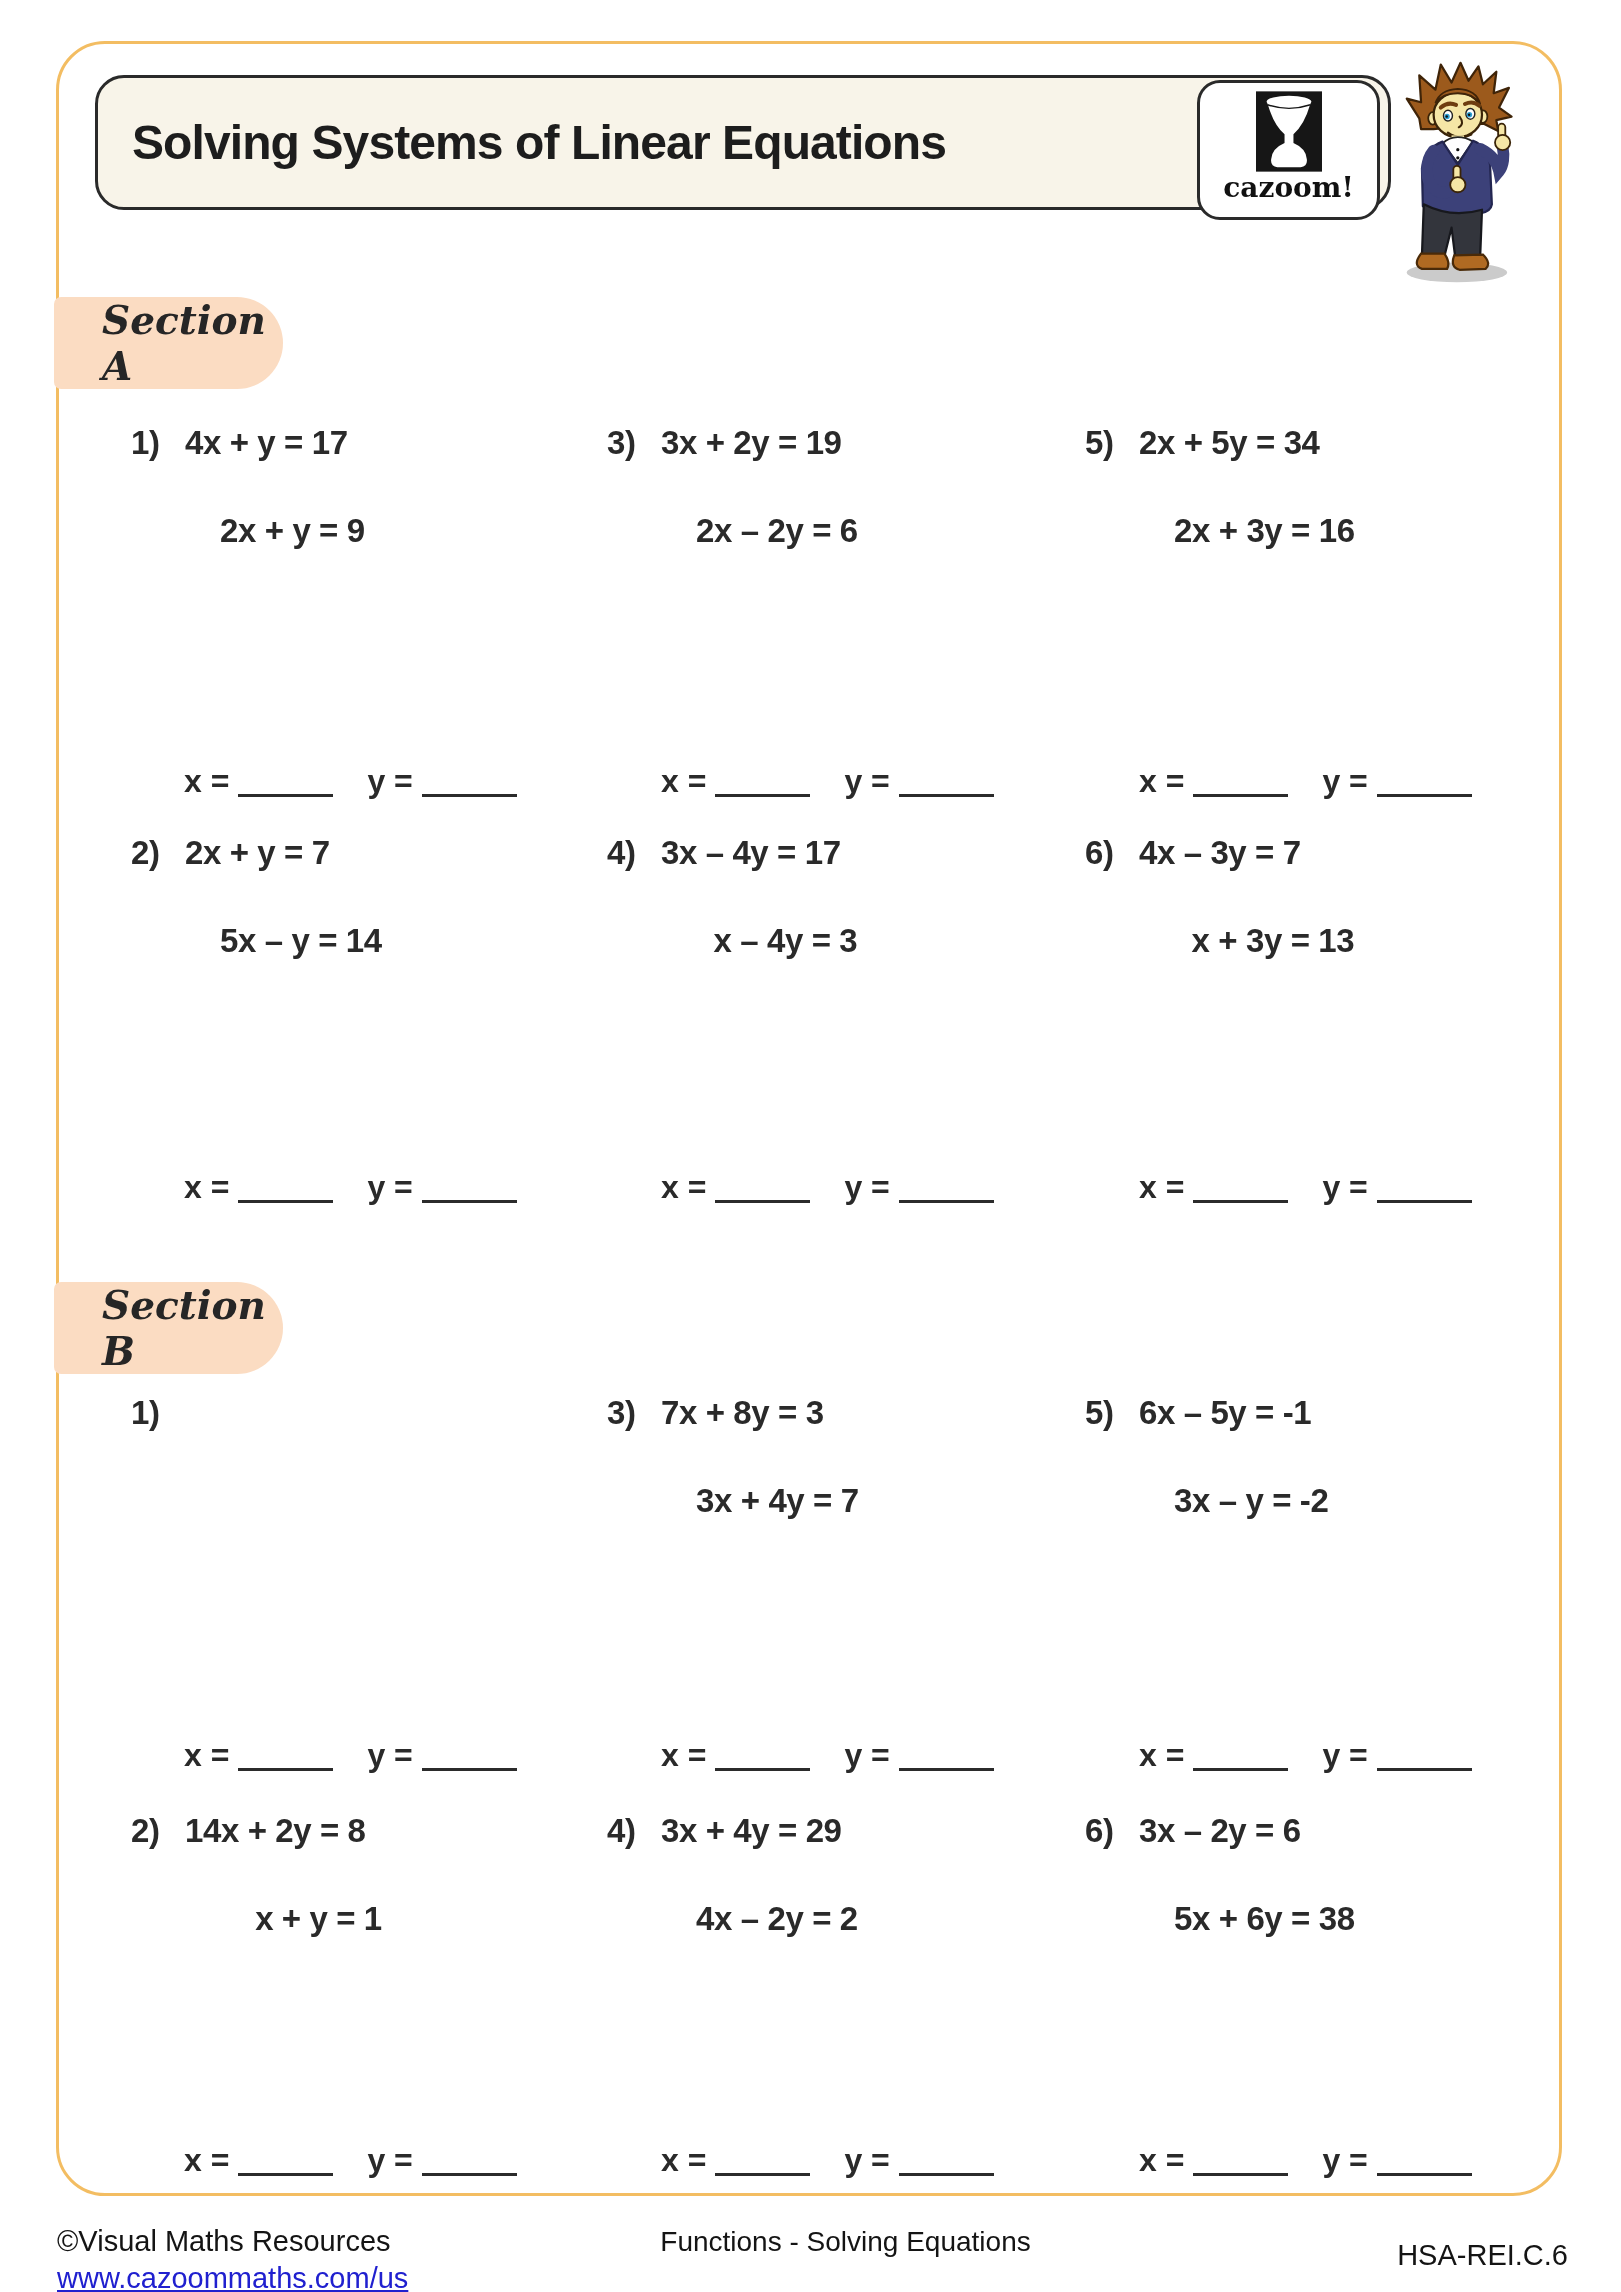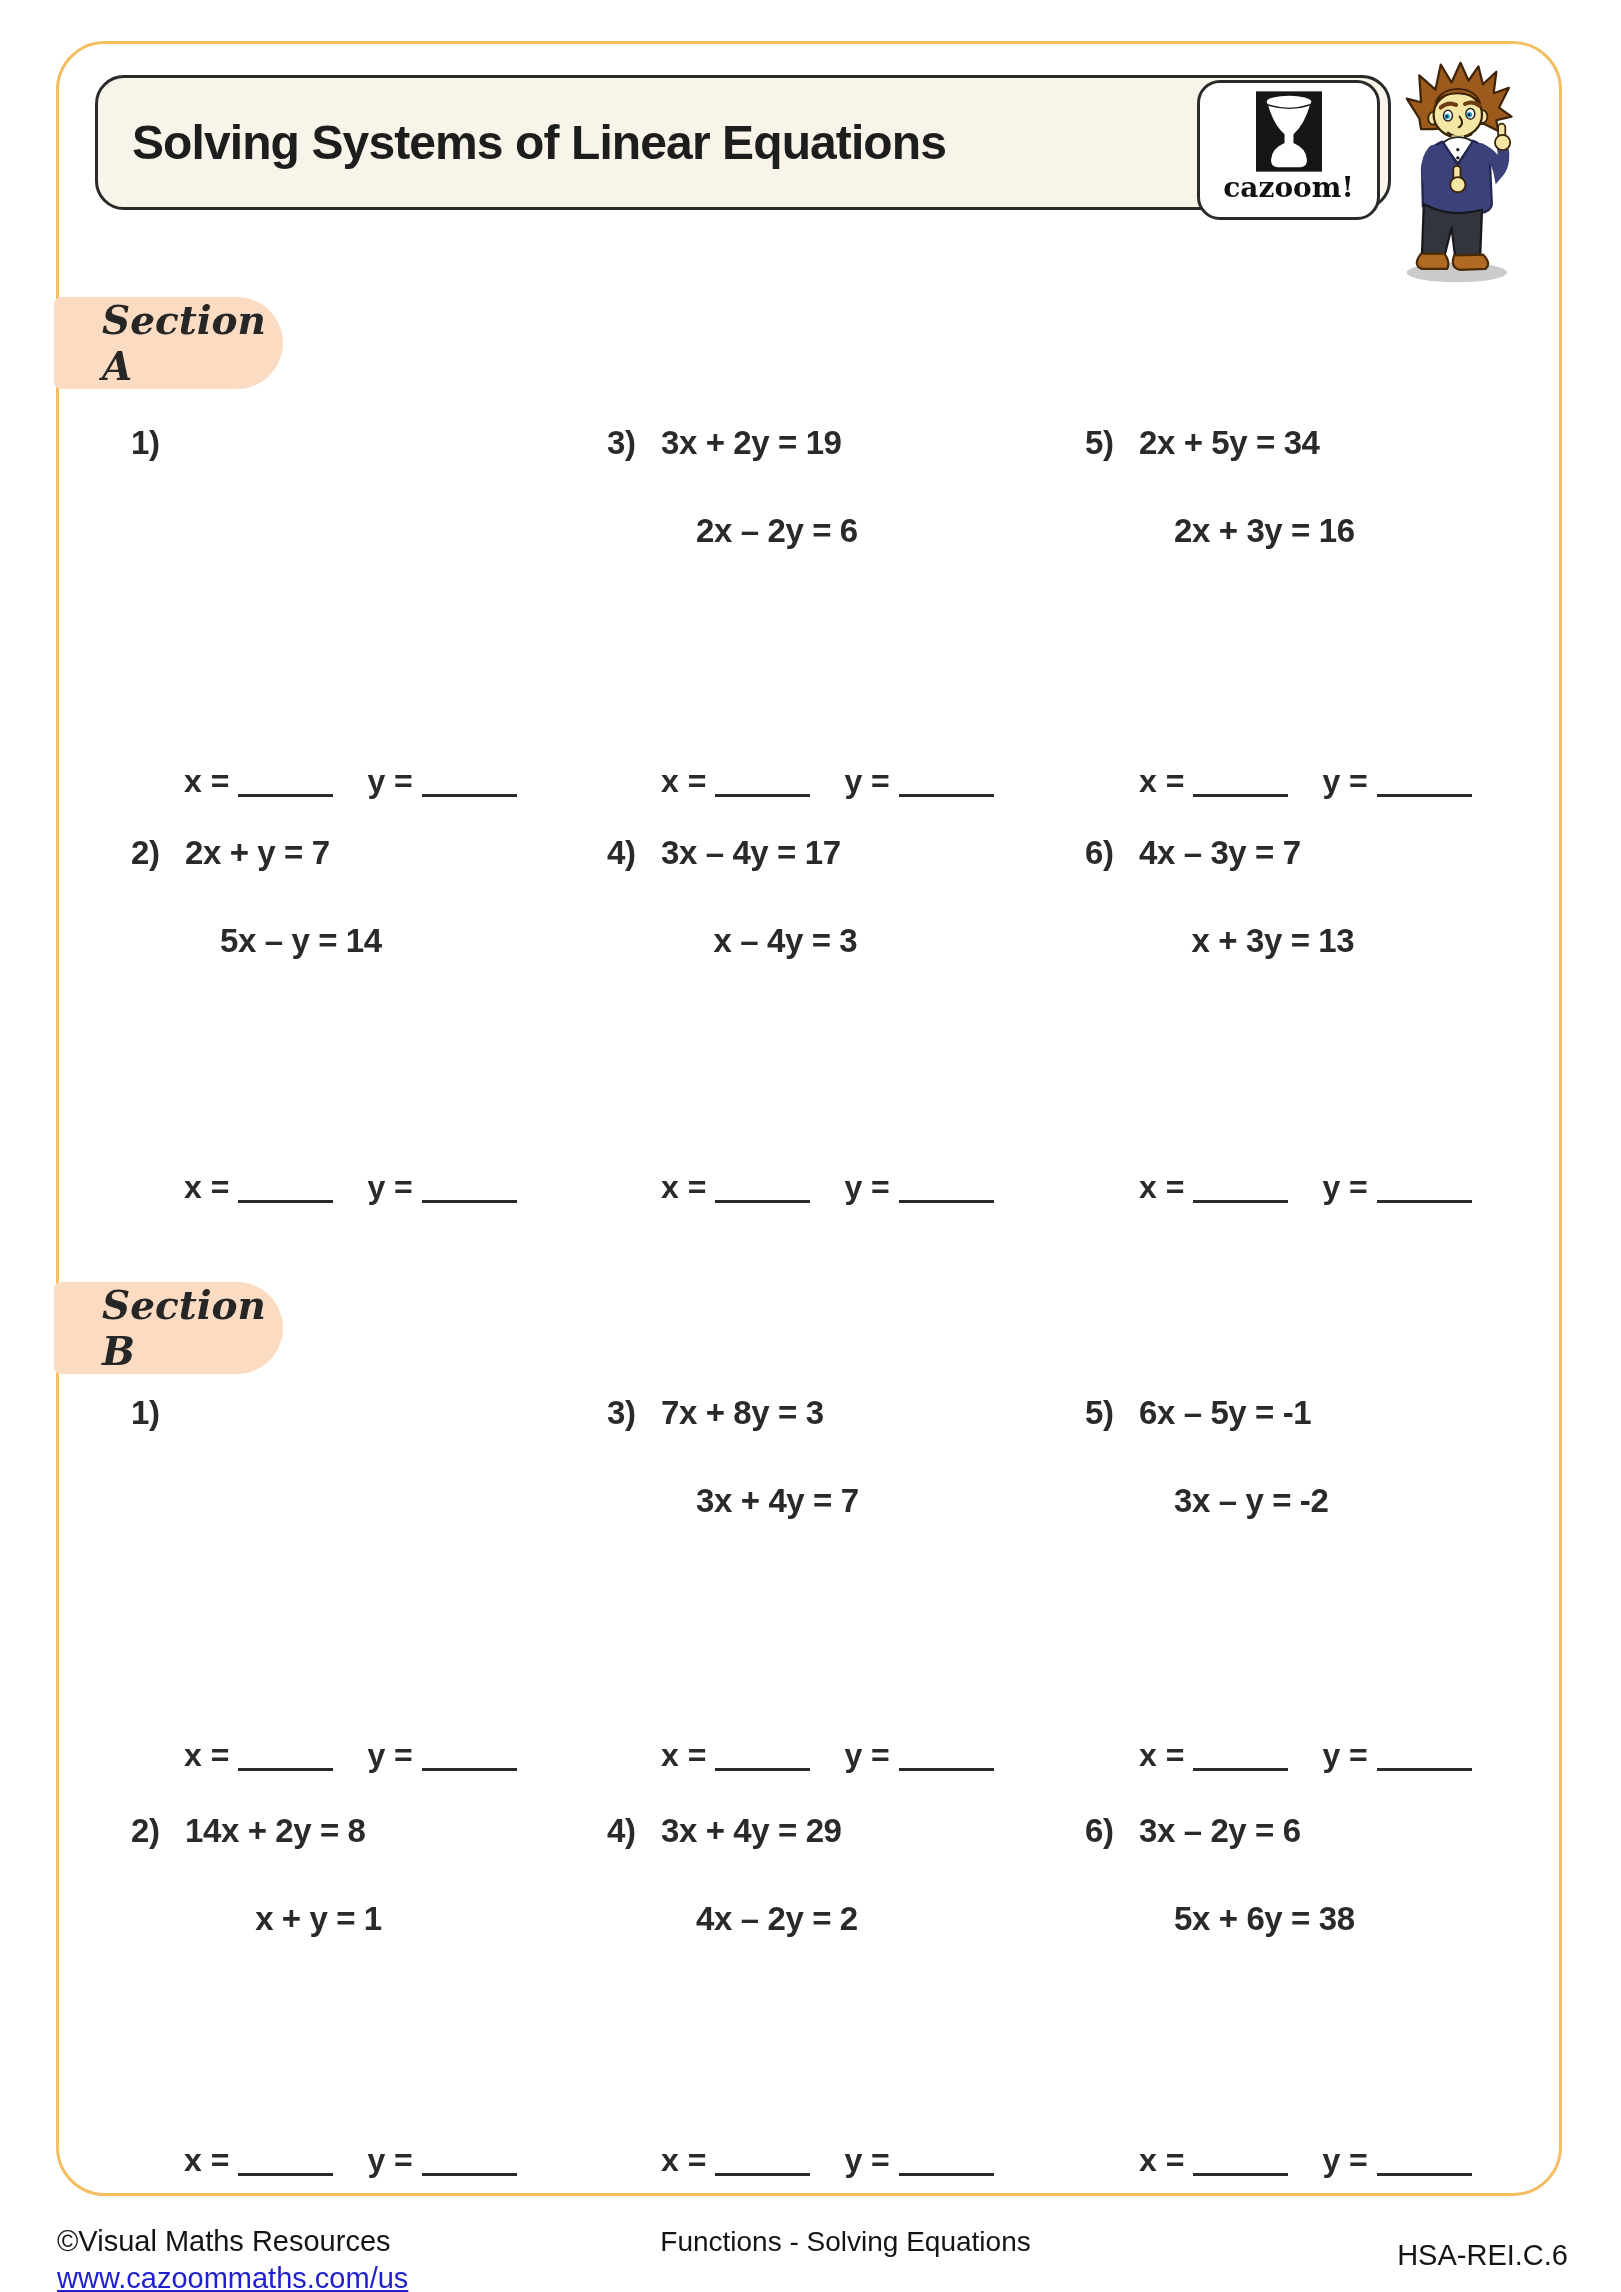--- a/index.html
+++ b/index.html
@@ -116,20 +116,22 @@
 
   <div class="pill pill-a">
     <span>Section A</span>
   </div>
   <div class="pill pill-b">
     <span>Section B</span>
   </div>
 
   <div class="problem ra1 c1">
     <span class="pnum">1)</span>
+    <span class="eqs"><span class="eq-line">4x + y = 17</span><br>
+    <span class="eq-line">2x + y = 9</span></span>
   </div>
   <div class="problem ra1 c2">
     <span class="pnum">3)</span>
     <span class="eqs"><span class="eq-line">3x + 2y = 19</span><br>
     <span class="eq-line">2x – 2y = 6</span></span>
   </div>
   <div class="problem ra1 c3">
     <span class="pnum">5)</span>
     <span class="eqs"><span class="eq-line">2x + 5y = 34</span><br>
     <span class="eq-line">2x + 3y = 16</span></span>

